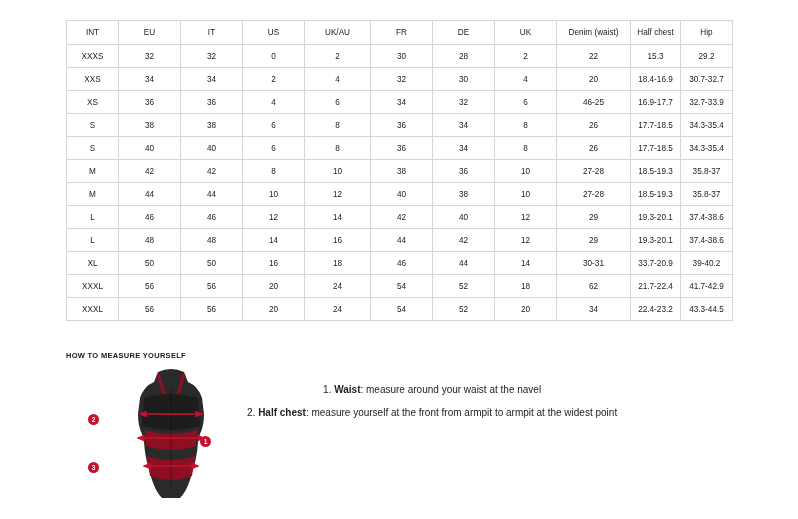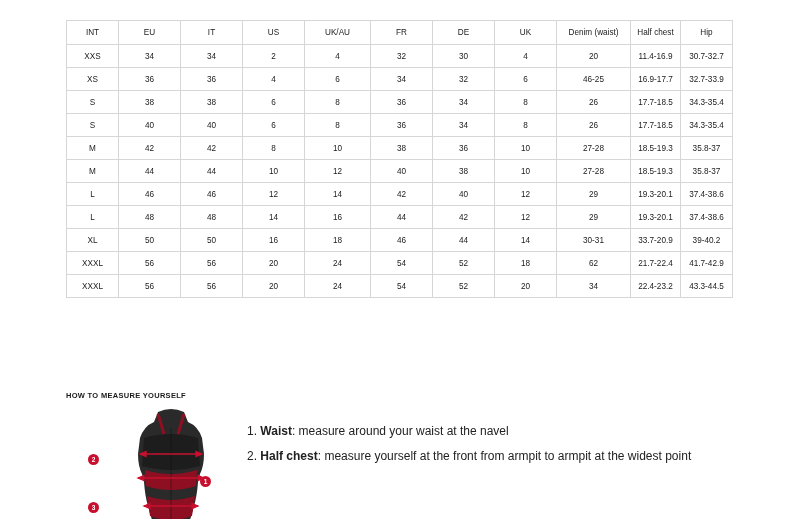--- a/index.html
+++ b/index.html
@@ -64,44 +64,44 @@
     left: 66px;
     top: 351px;
     width: 680px;
   }
   #measure-title {
     font-size: 7.5px;
     font-weight: bold;
     letter-spacing: 0.3px;
     color: #1a1a1a;
     margin-bottom: 8px;
-    margin-top: 40px;
   }
   #measure-body {
     position: relative;
     display: flex;
     align-items: flex-start;
   }
   #figure-box {
     position: relative;
     width: 115px;
     height: 135px;
     margin-left: 48px;
     flex: 0 0 auto;
   }
   #figure-box svg { display: block; }
   #measure-list {
     margin-left: 18px;
     padding-top: 16px;
   }
   .measure-item {
-    font-size: 12px;
+    font-size: 10px;
     color: #222;
     margin-bottom: 11px;
     line-height: 1.2;
+    text-align: center;
   }
   .measure-item .num { }
   .measure-item .lbl { font-weight: bold; }
   .badge {
     position: absolute;
     width: 11px;
     height: 11px;
     border-radius: 50%;
     background: #c8102e;
     color: #fff;
@@ -144,30 +144,43 @@
             <th>FR</th>
             <th>DE</th>
             <th>UK</th>
             <th>Denim (waist)</th>
             <th>Half chest</th>
             <th>Hip</th>
           </tr>
       </thead>
       <tbody id="table-body">
           <tr>
+            <td>XXXS</td>
+            <td>32</td>
+            <td>32</td>
+            <td>0</td>
+            <td>2</td>
+            <td>30</td>
+            <td>28</td>
+            <td>2</td>
+            <td>22</td>
+            <td>15.3</td>
+            <td>29.2</td>
+          </tr>
+          <tr>
             <td>XXS</td>
             <td>34</td>
             <td>34</td>
             <td>2</td>
             <td>4</td>
             <td>32</td>
             <td>30</td>
             <td>4</td>
             <td>20</td>
-            <td>11.4-16.9</td>
+            <td>18.4-16.9</td>
             <td>30.7-32.7</td>
           </tr>
           <tr>
             <td>XS</td>
             <td>36</td>
             <td>36</td>
             <td>4</td>
             <td>6</td>
             <td>34</td>
             <td>32</td>

